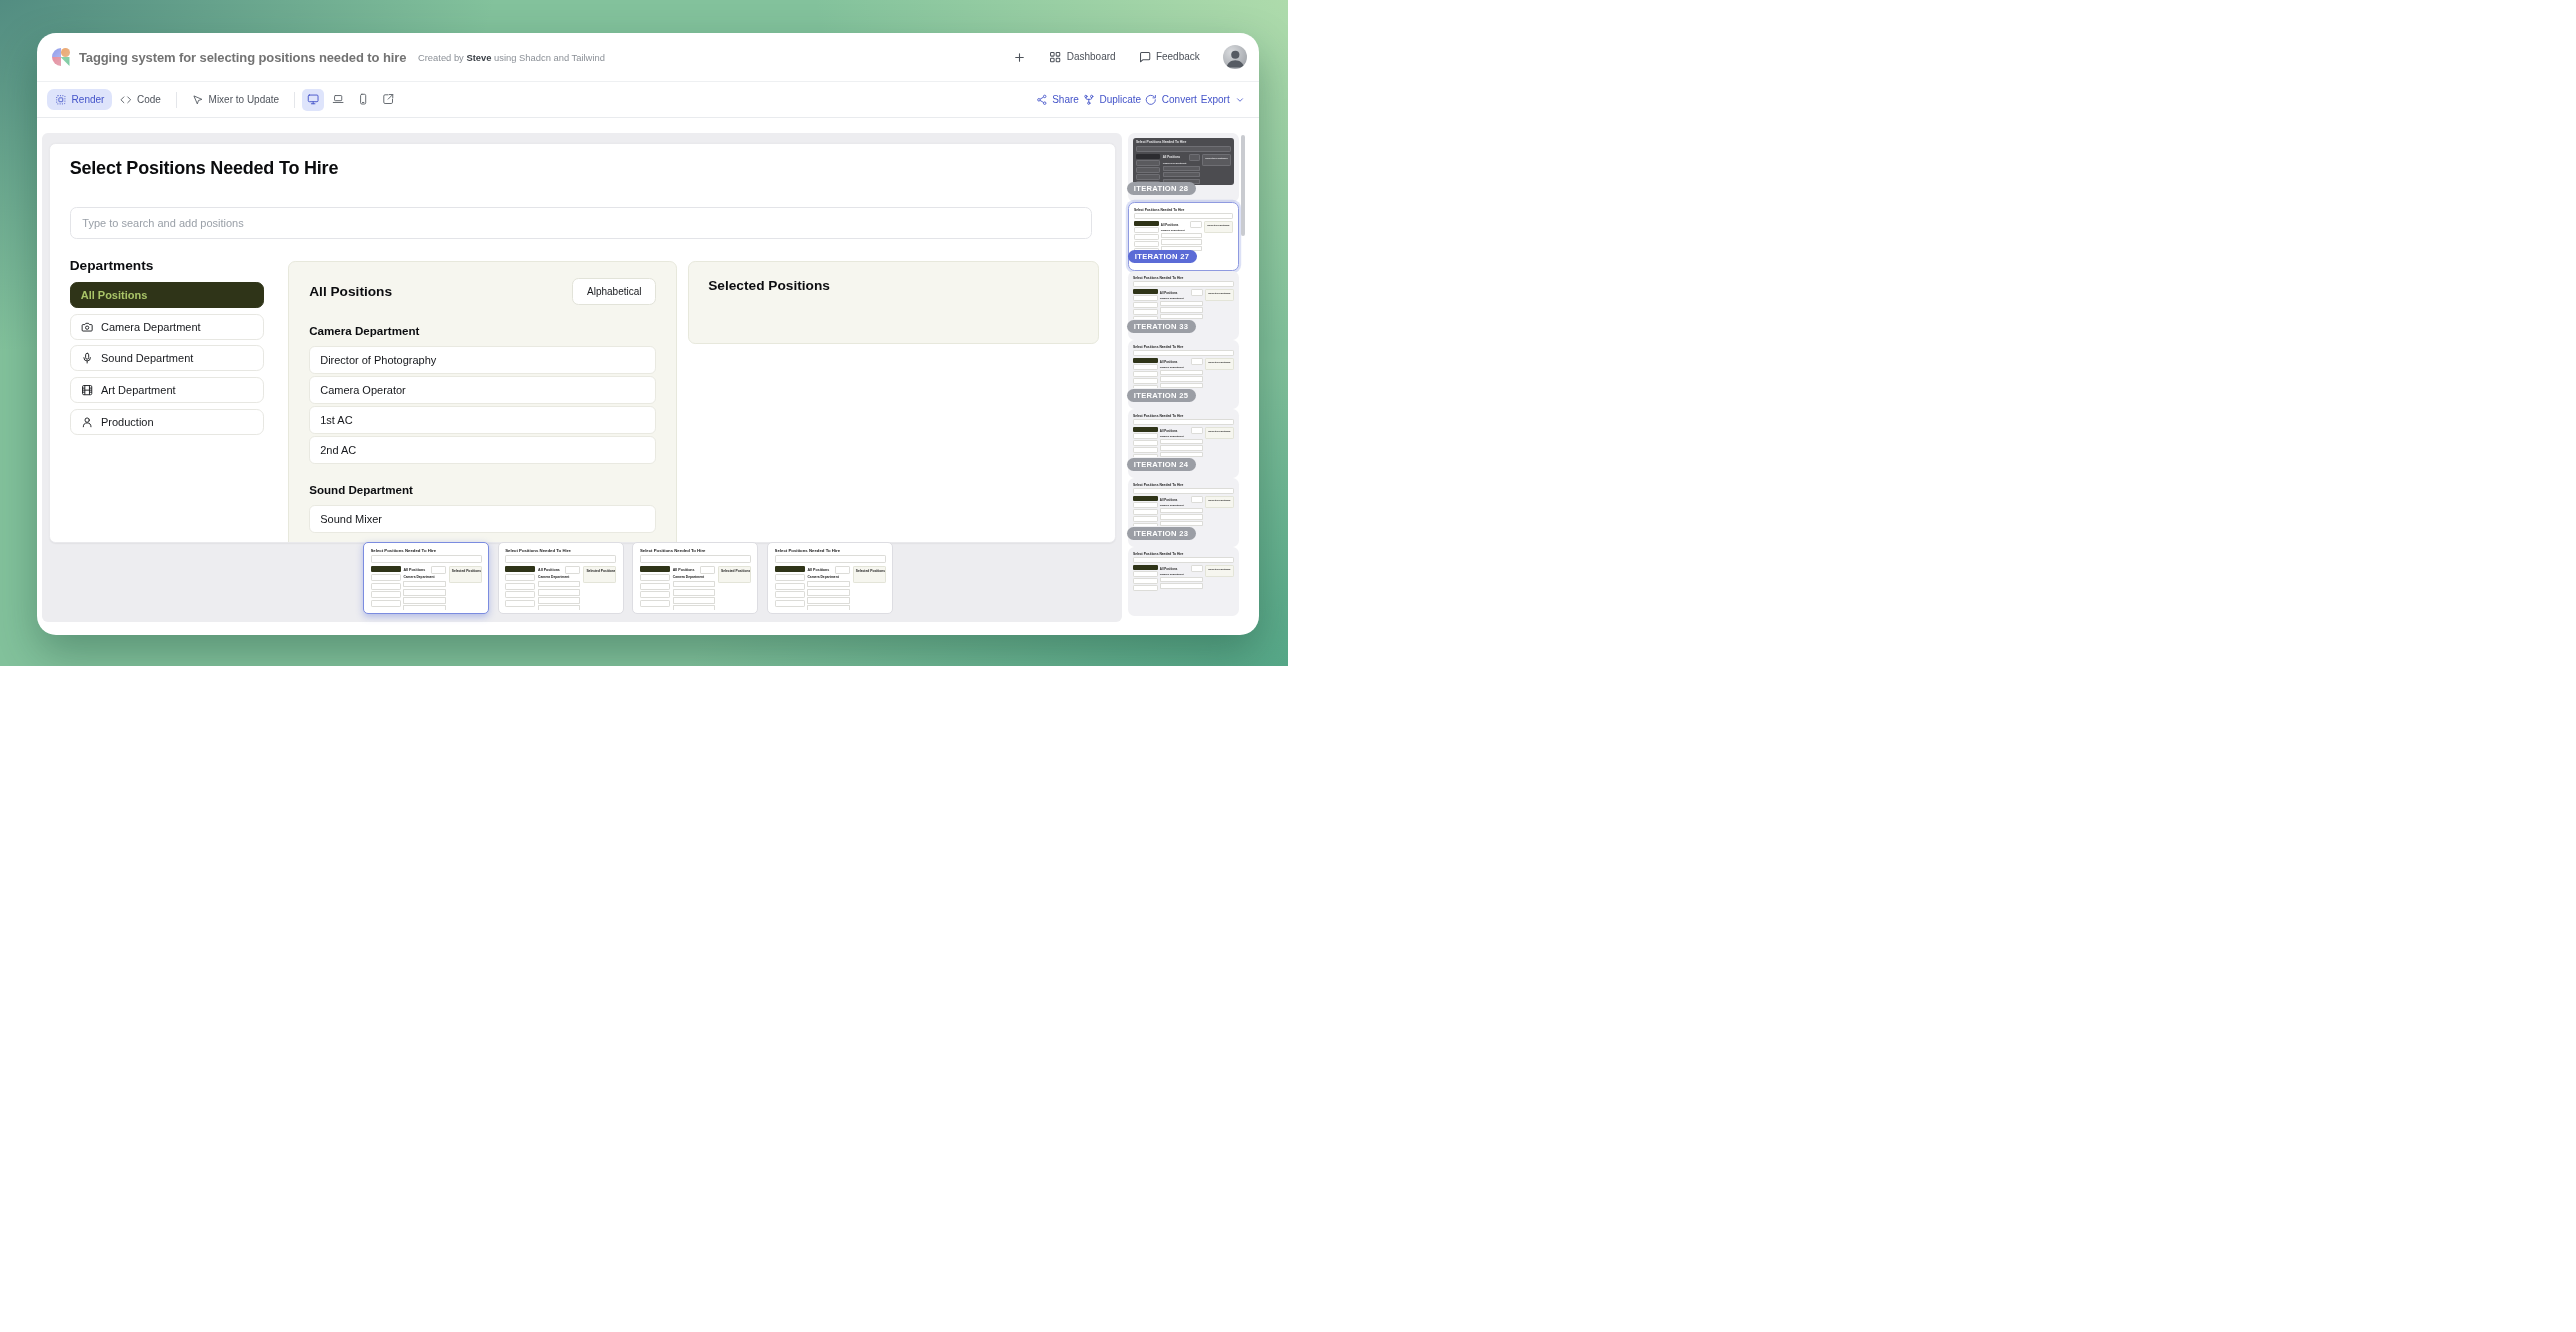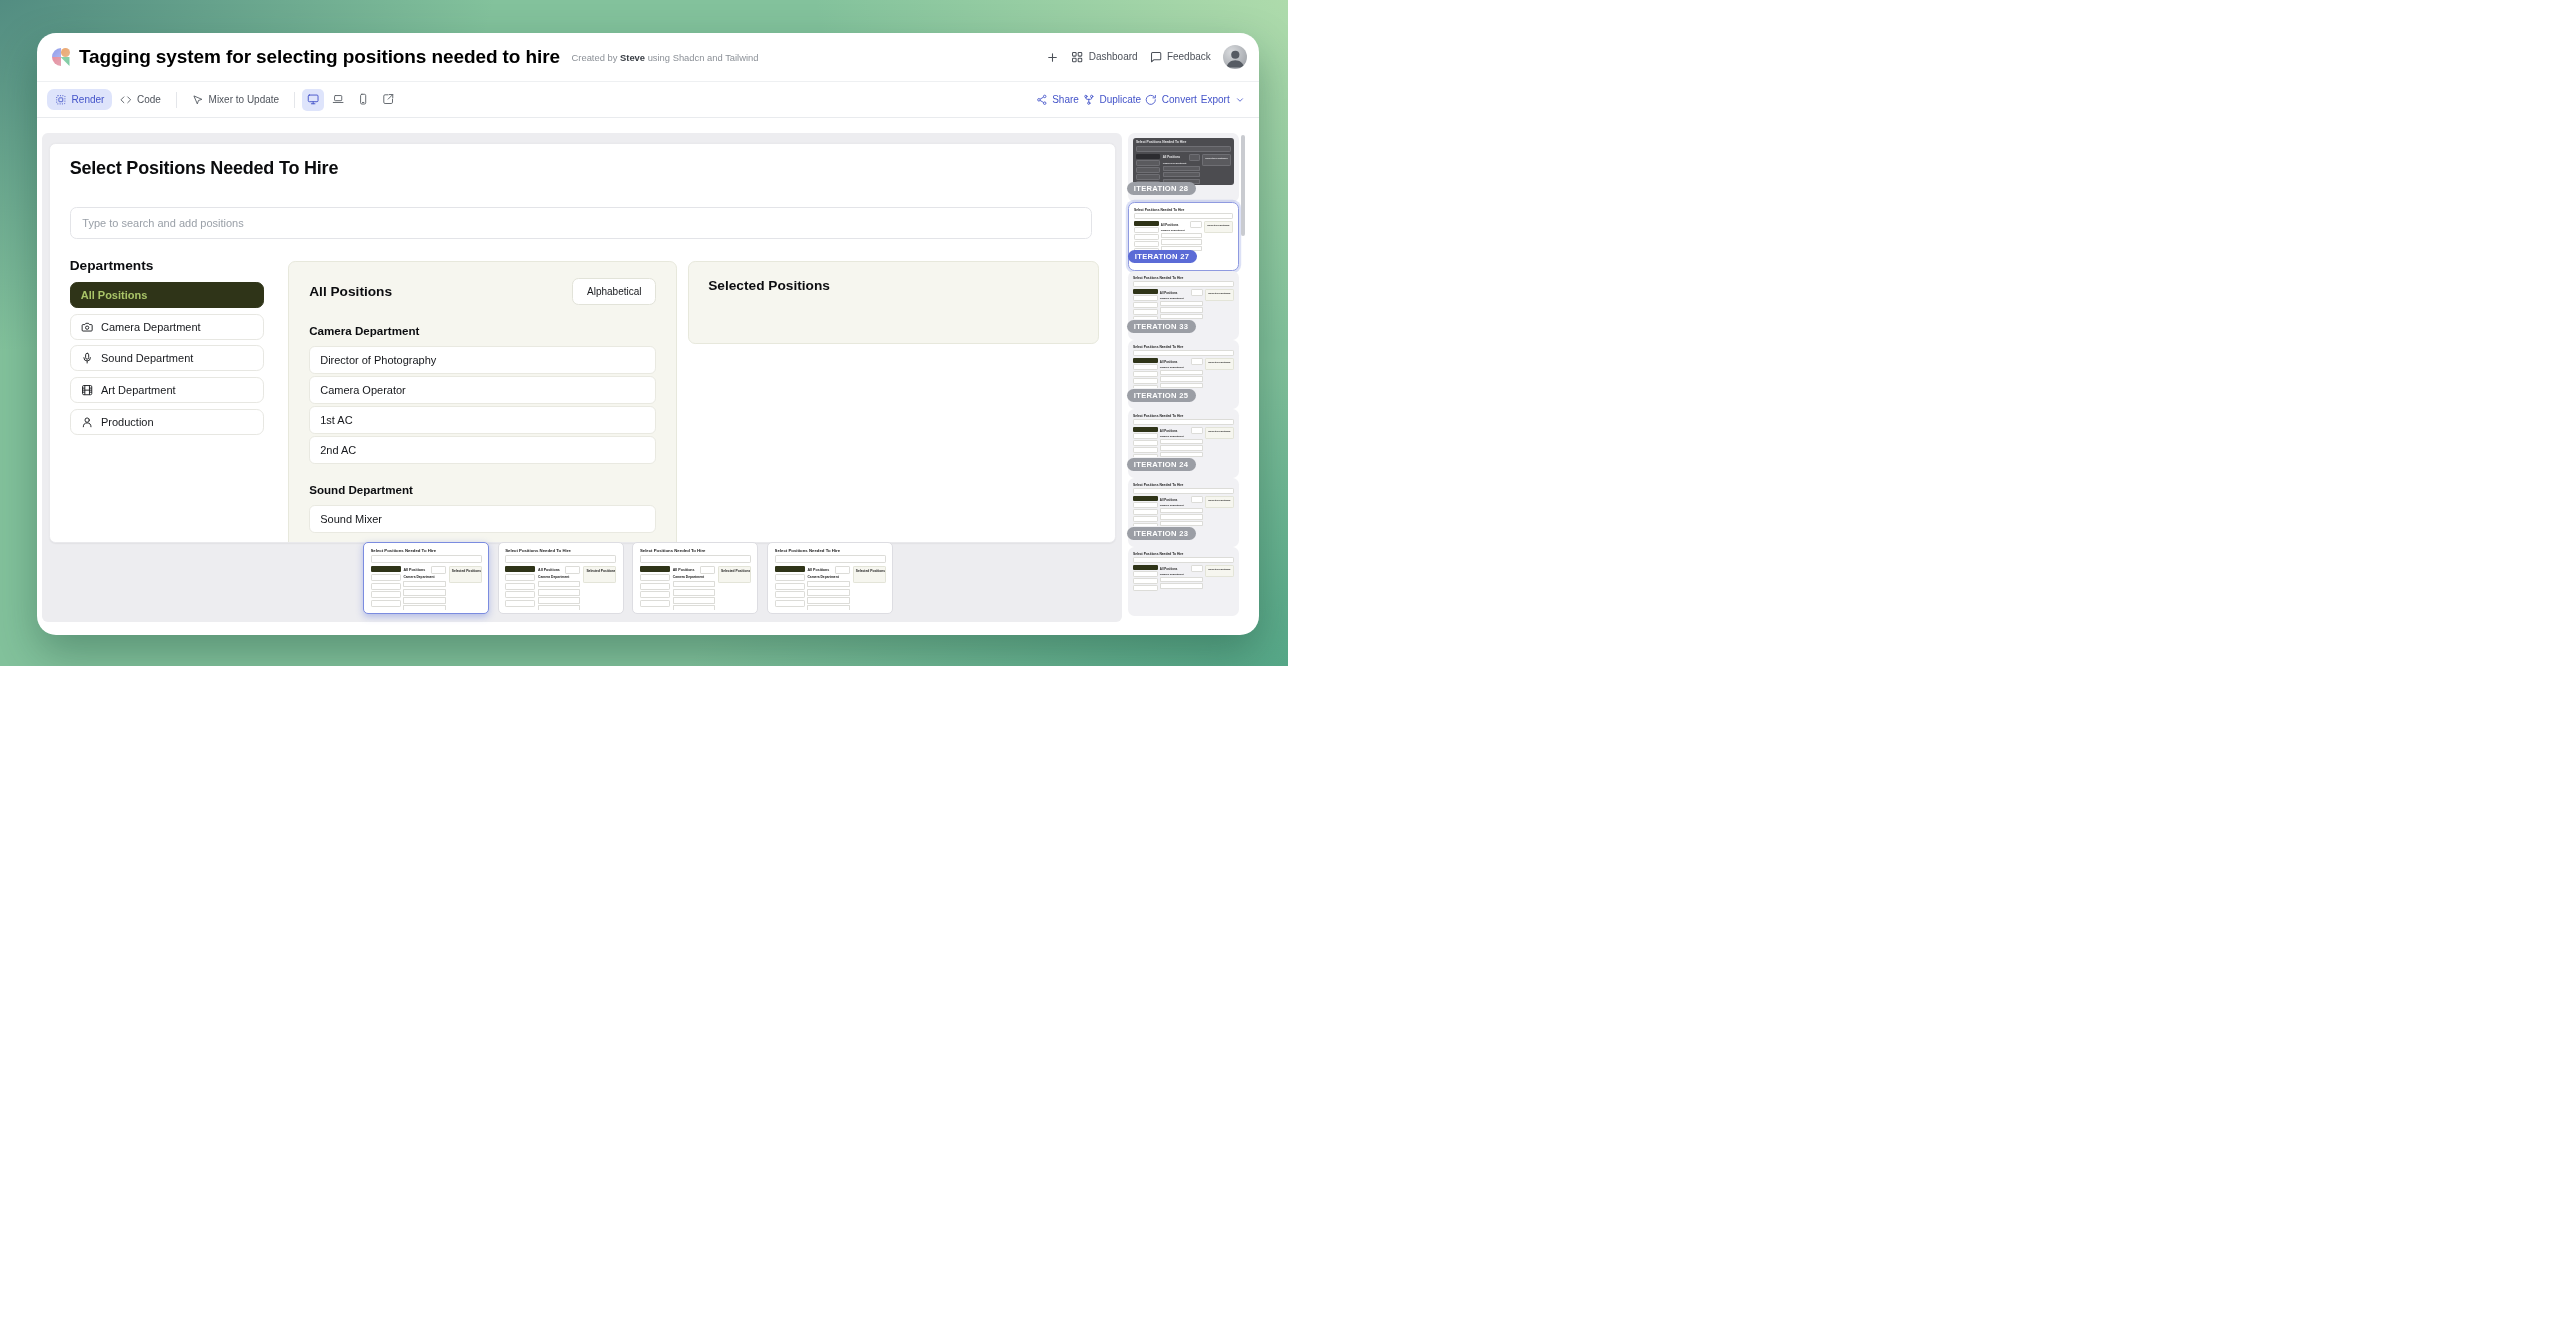--- a/index.html
+++ b/index.html
@@ -13,24 +13,24 @@
   .window{position:absolute;left:37px;top:33px;width:1222px;height:602px;background:#fff;
     border-radius:19px;box-shadow:0 18px 43px rgba(15,60,45,.35);overflow:hidden}
   
   .hdr{display:flex;align-items:center;height:48px;padding:0 11.6px 0 14.5px;border-bottom:0.7px solid #eef0f2}
   .logo{width:18px;height:18px;display:grid;grid-template-columns:1fr 1fr;grid-template-rows:1fr 1fr;flex:none}
   .logo i{display:block}
   .l-tl{background:linear-gradient(135deg,#8f9ae9,#aeb6f1);border-top-left-radius:100%}
   .l-tr{background:linear-gradient(135deg,#eda76f,#e8b68c);border-radius:50%}
   .l-bl{background:linear-gradient(135deg,#e78fa0,#e4a5b2);border-bottom-left-radius:100%}
   .l-br{background:linear-gradient(135deg,#8fd3ac,#7cc9a3);clip-path:polygon(0 0,100% 0,100% 100%)}
-  .title{font-size:19px;font-weight:800;letter-spacing:-0.1px;color:#000000;margin:0 0 0 9.4px;white-space:nowrap}
+  .title{font-size:13px;font-weight:800;letter-spacing:-0.1px;color:#737373;margin:0 0 0 9.4px;white-space:nowrap}
   .created{margin-left:11.6px;font-size:9.4px;color:#8b9097;white-space:nowrap}
   .created b{color:#3a3f46}
-  .hdr-right{margin-left:auto;display:flex;align-items:center;gap:12px}
+  .hdr-right{margin-left:auto;display:flex;align-items:center;gap:23px}
   .hbtn{display:flex;align-items:center;gap:5px;font-size:10px;color:#4c5159;background:none;border:0;padding:0;cursor:pointer;font-family:inherit}
   .avatar{width:24.6px;height:24.6px;border-radius:50%;background:radial-gradient(circle at 35% 30%,#d9dbde,#94989e);overflow:hidden;flex:none;cursor:pointer}
   
   .tbar{display:flex;align-items:center;height:35px;padding:0 10px;border-bottom:0.7px solid #e9ebee}
   .tb-btn{display:flex;align-items:center;gap:5px;font-size:10px;color:#4f545c;background:none;border:0;
     padding:4.3px 8px;border-radius:7px;cursor:pointer;font-family:inherit}
   .tb-btn.active{background:#dee4fb;color:#4353c9}
   .tb-sep{width:0.7px;height:16px;background:#e4e6ea;margin:0 7.2px}
   .dev{width:22px;height:22px;display:flex;align-items:center;justify-content:center;border-radius:5px;
     color:#5a5f66;background:none;border:0;cursor:pointer;margin-right:2.9px}

